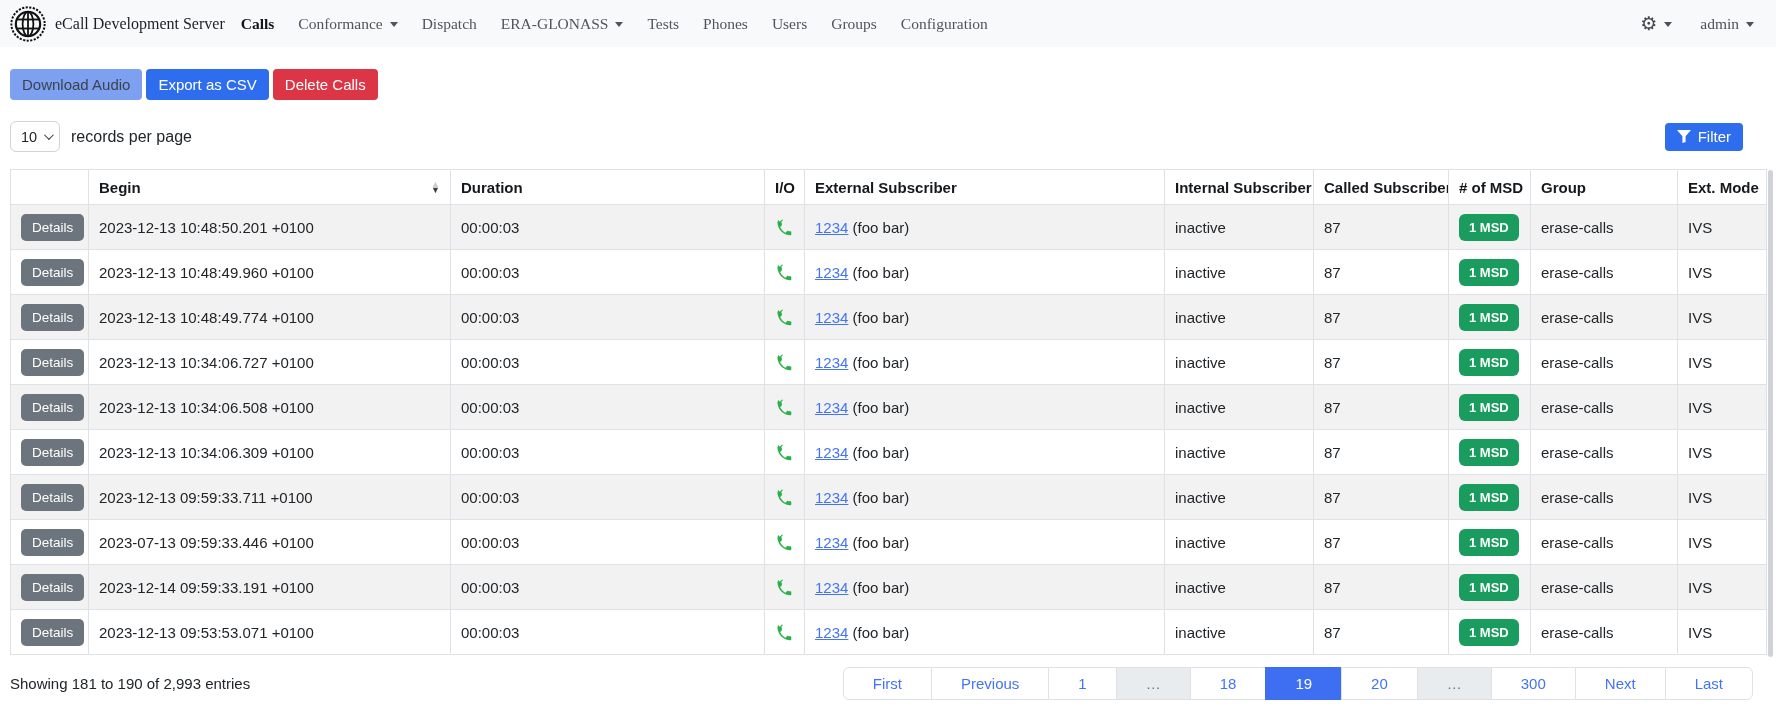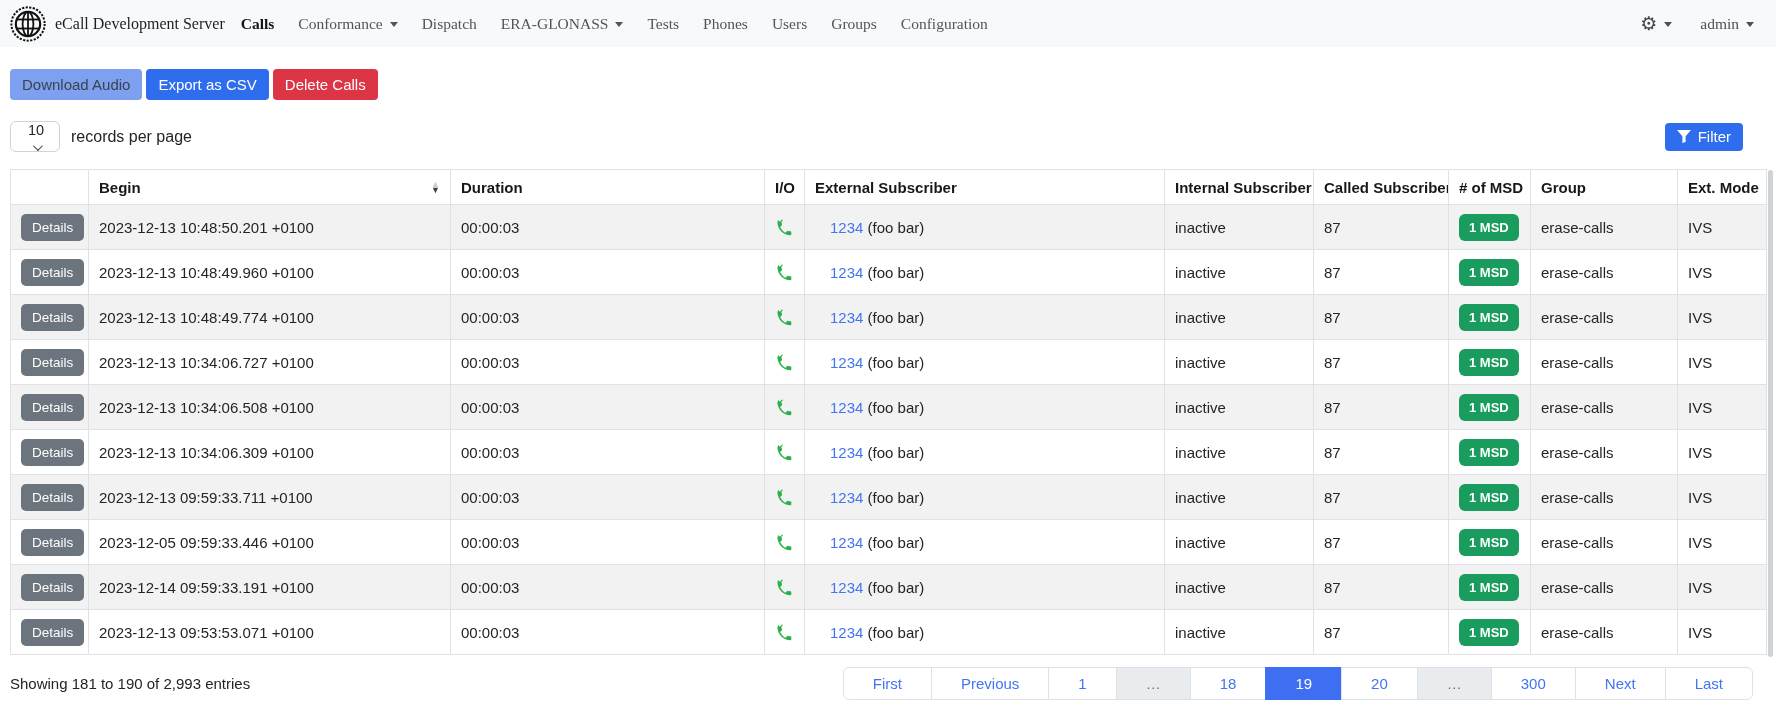--- a/index.html
+++ b/index.html
@@ -70,21 +70,21 @@
   .btn-delete { background: #dc3545; color: #ffffff; }
 
   
   .controls { margin: 21px 10px 0 10px; display: flex; align-items: center; }
   .page-size-select {
     display: inline-flex; align-items: center; justify-content: space-between;
     width: 50px; height: 31px;
     border: 1px solid #ced4da; border-radius: 6px;
     padding: 0 8px 0 10px;
     font-size: 14.5px; color: #212529;
-    background: #ffffff; cursor: pointer; flex-direction: column;
+    background: #ffffff; cursor: pointer;
   }
   .chev {
     width: 7px; height: 7px;
     border-right: 1.8px solid #343a40;
     border-bottom: 1.8px solid #343a40;
     transform: rotate(45deg) translateY(-2px);
   }
   .records-label { font-size: 16px; margin-left: 11px; color: #212529; }
   .btn-filter {
     margin-left: auto;
@@ -128,21 +128,21 @@
 
   .details-btn {
     background: #6c757d; color: #fff;
     border: none; border-radius: 5px;
     font-size: 13.5px; font-family: inherit;
     padding: 6px 11px;
     cursor: pointer;
   }
   td.io-cell { text-align: left; padding-left: 11px; }
   .phone-icon { width: 17px; height: 17px; display: inline-block; vertical-align: middle; }
-  a.num-link { color: #4374f3; cursor: pointer; margin-left: 15px; }
+  a.num-link { color: #4374f3; text-decoration: underline; cursor: pointer; }
   .badge-msd {
     display: inline-block;
     background: #1a9c5e; color: #ffffff;
     font-size: 13px; font-weight: 600;
     padding: 6px 10px;
     border-radius: 6px;
   }
 
   
   .footer {
@@ -393,21 +393,21 @@
             </svg></td>
           <td><a class="num-link">1234</a><span> (foo bar)</span></td>
           <td>inactive</td>
           <td>87</td>
           <td><span class="badge-msd">1 MSD</span></td>
           <td>erase-calls</td>
           <td>IVS</td>
         </tr>
         <tr>
           <td><button class="details-btn">Details</button></td>
-          <td>2023-12-05 09:59:33.446 +0100</td>
+          <td>2023-07-13 09:59:33.446 +0100</td>
           <td>00:00:03</td>
           <td class="io-cell"><svg class="phone-icon" viewBox="0 0 24 24">
               <path fill="#2bb14a" d="M8.1 12.6c1.5 2.9 3.9 5.3 6.8 6.8l2.3-2.3c.3-.3.7-.4 1.1-.3 1.2.4 2.5.6 3.7.6.6 0 1 .4 1 1V22c0 .6-.4 1-1 1C11.9 23 3.5 14.6 3.5 4.5c0-.6.4-1 1-1h3.6c.6 0 1 .4 1 1 0 1.3.2 2.5.6 3.7.1.4 0 .8-.3 1.1l-2.3 2.3z"></path>
               <path d="M10.2 1.6 4.9 6.9 M4.9 2.7 V6.9 H9.1" stroke="#2bb14a" stroke-width="1.7" fill="none" stroke-linecap="round"></path>
             </svg></td>
           <td><a class="num-link">1234</a><span> (foo bar)</span></td>
           <td>inactive</td>
           <td>87</td>
           <td><span class="badge-msd">1 MSD</span></td>
           <td>erase-calls</td>

